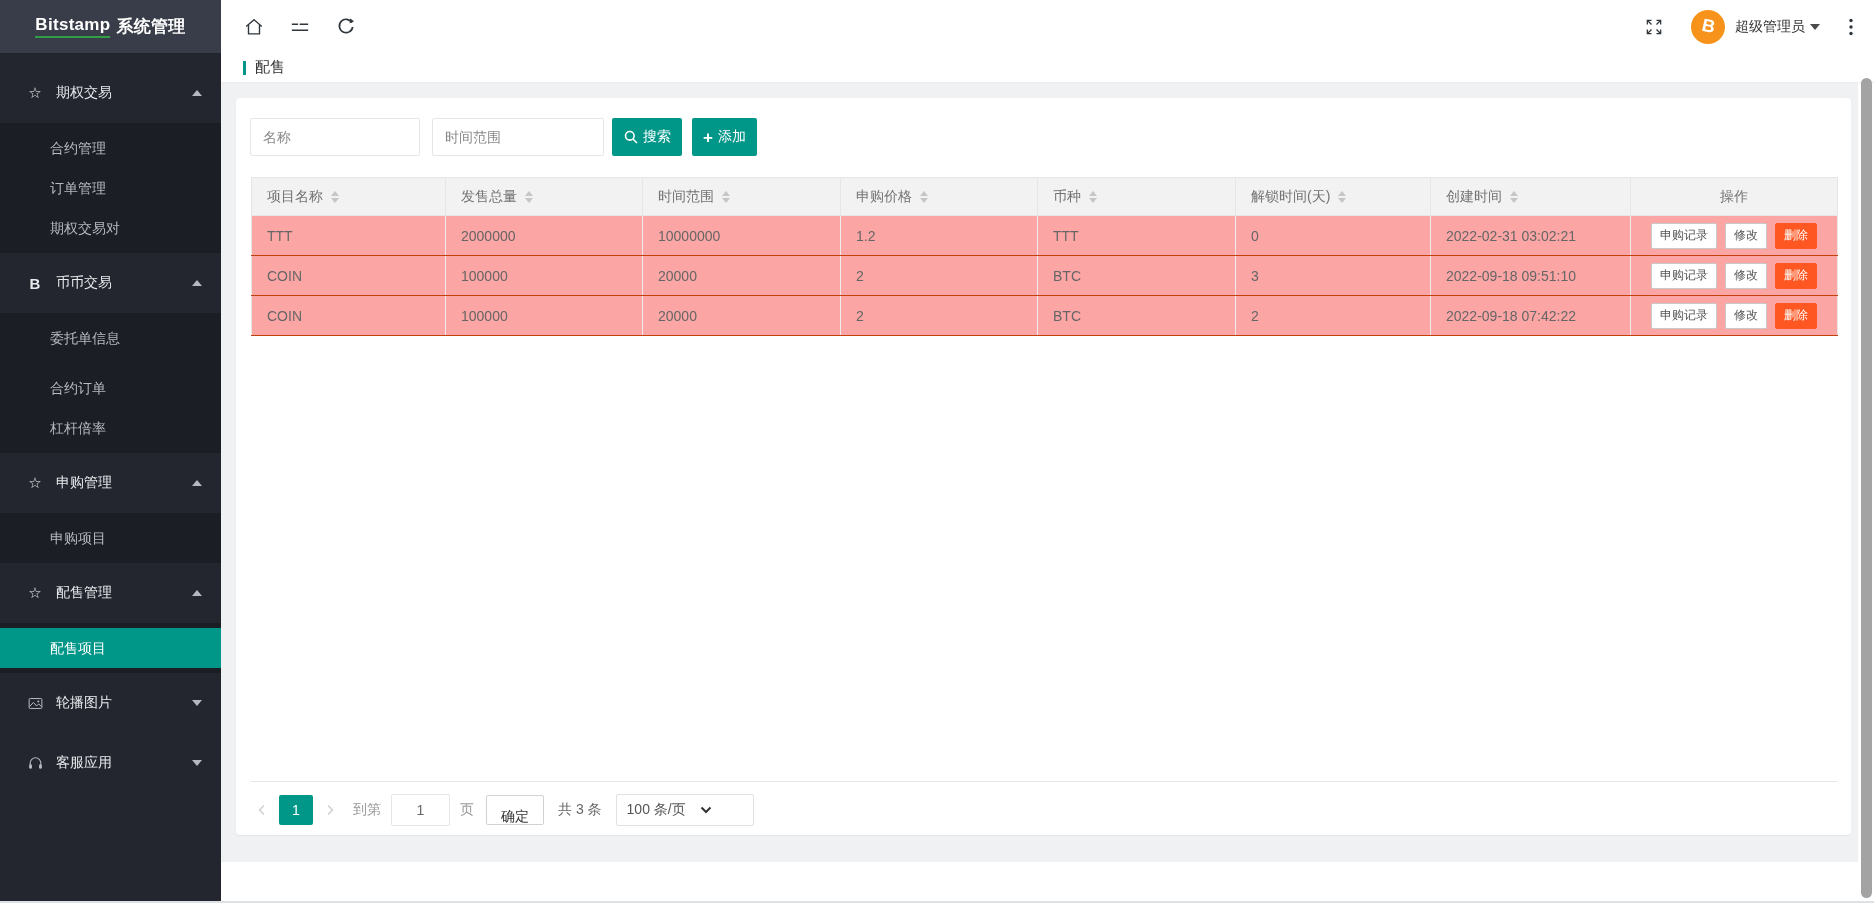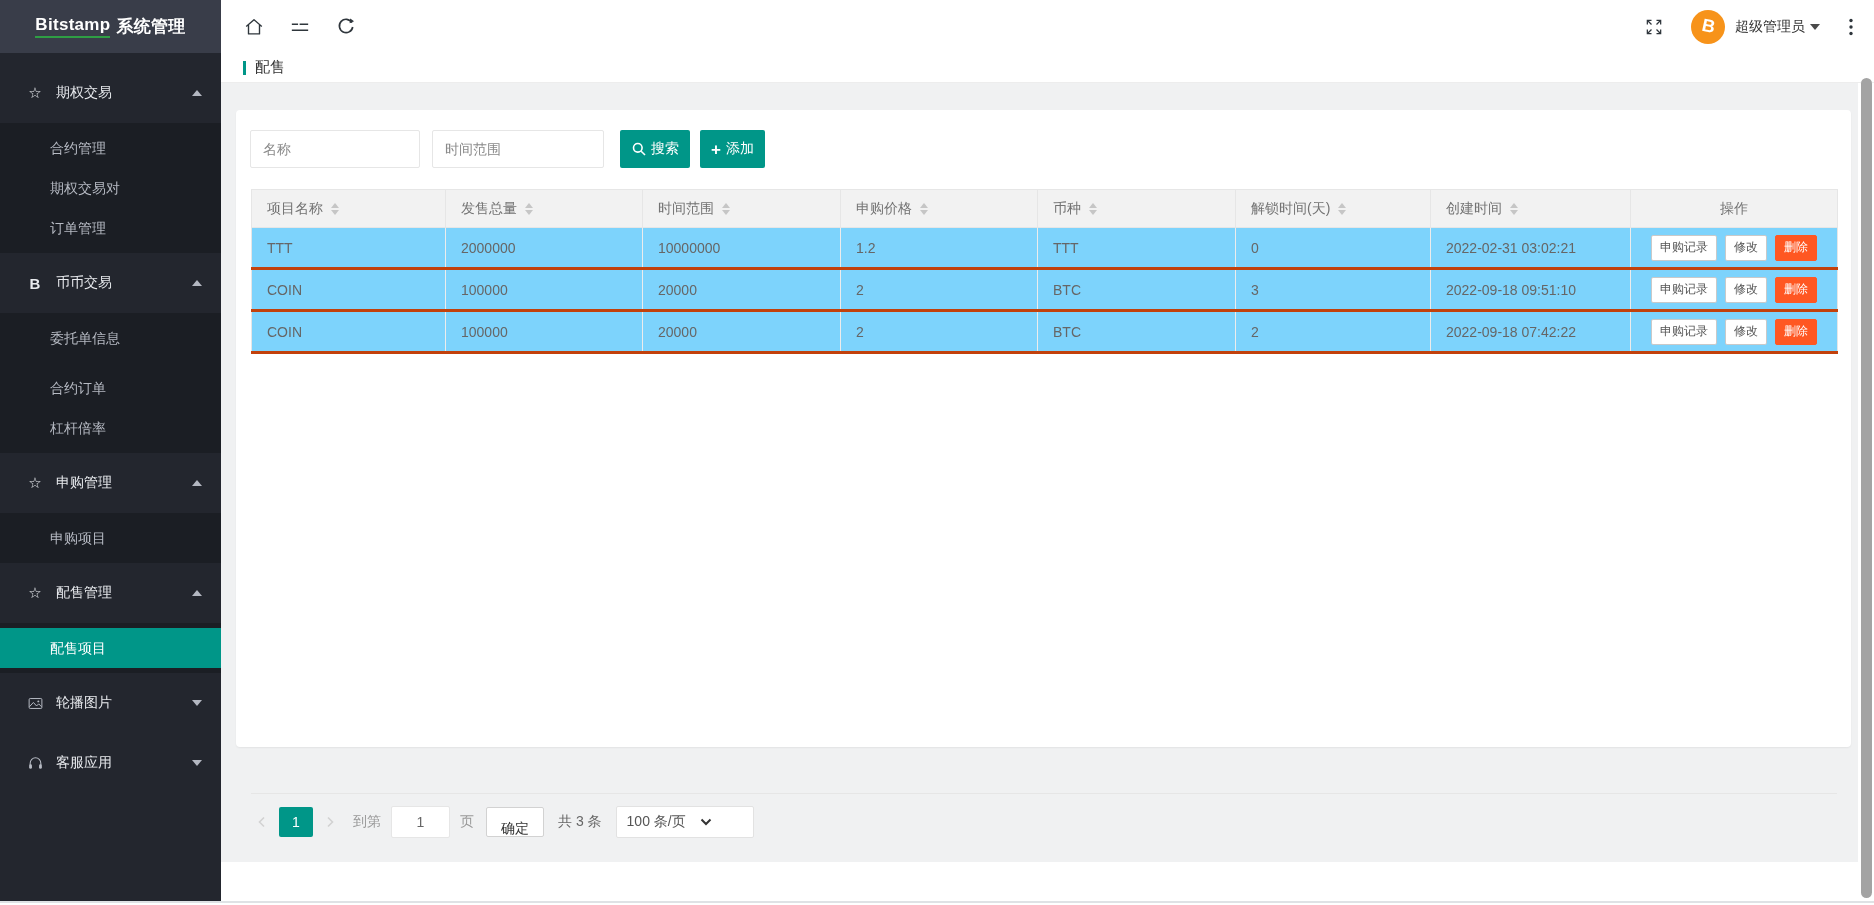--- a/index.html
+++ b/index.html
@@ -36,42 +36,42 @@
   .user-name{margin-left:10px;font-size:14px;color:#333;cursor:pointer;display:flex;align-items:center;}
   .caret-down{width:0;height:0;border-left:5px solid transparent;border-right:5px solid transparent;border-top:6px solid #4a4a4a;margin-left:5px;}
   .dots{margin-left:24px;cursor:pointer;display:flex;align-items:center;}
   
   .crumb{position:absolute;left:221px;top:53px;right:0;height:29px;background:#fff;border-bottom:1px solid #ededed;
     display:flex;align-items:center;}
   .crumb-bar{width:3px;height:14px;background:#009688;margin-left:22px;margin-right:9px;}
   .crumb-title{font-size:15px;color:#333;}
   
   .content-bg{position:absolute;left:221px;top:83px;width:1637px;height:779px;background:#f0f1f2;}
-  .card{position:absolute;left:236px;top:110px;width:1615px;height:637px;background:#fff;border-radius:4px;
+  .card{position:absolute;left:236px;top:98px;width:1615px;height:737px;background:#fff;border-radius:4px;
     box-shadow:0 1px 2px rgba(0,0,0,.06);}
   
   .toolbar{position:absolute;left:14px;top:20px;display:flex;align-items:center;}
   .tb-input{width:146px;height:36px;border:1px solid #e6e6e6;border-radius:2px;padding:0 10px 0 12px;font-size:14px;color:#666;
     outline:none;font-family:inherit;}
   .tb-input::placeholder{color:#8a8a8a;}
   .tb-input + .tb-input{margin-left:12px;width:148px;}
   .btn{height:38px;border:none;border-radius:2px;background:#009688;color:#fff;font-size:14px;display:flex;
     align-items:center;justify-content:center;cursor:pointer;font-family:inherit;padding:0 11px;}
-  .btn-search{margin-left:16px;}
+  .btn-search{margin-left:8px;}
   .btn-add{margin-left:10px;}
   .btn .bicon{margin-right:4px;display:flex;align-items:center;}
   .plus-glyph{font-size:17px;font-weight:bold;margin-right:5px;line-height:1;}
   
   .grid{position:absolute;left:15px;top:79px;width:1586px;border:1px solid #e6e6e6;border-collapse:collapse;table-layout:fixed;}
   .grid th{background:#f2f2f2;height:37px;font-weight:normal;font-size:14px;color:#737373;text-align:left;
     padding:0 0 0 15px;border-right:1px solid #e6e6e6;border-bottom:1px solid #e6e6e6;}
   .grid th .th-inner{display:flex;align-items:center;}
   .grid th.center .th-inner{justify-content:center;padding-right:15px;}
   .grid td{height:39px;font-size:14px;color:#666;padding:0 0 0 15px;border-right:1px solid #ececec;
-    border-bottom:3px solid #c2410c;background:#7dd3fc;white-space:nowrap;overflow:hidden;}
+    border-bottom:1px solid #c2410c;background:#fca5a5;white-space:nowrap;overflow:hidden;}
   .grid th:last-child,.grid td:last-child{border-right:none;}
   .sort{display:inline-flex;flex-direction:column;margin-left:8px;row-gap:2px;}
   .sort i{display:block;width:0;height:0;border-left:4px solid transparent;border-right:4px solid transparent;}
   .sort .asc{border-bottom:5px solid #c6c6c6;}
   .sort .desc{border-top:5px solid #c6c6c6;}
   .td-actions{padding:0 !important;}
   .actions-wrap{display:flex;align-items:center;justify-content:center;gap:8px;}
   .abtn{height:26px;padding:0 8px;border-radius:2px;font-size:12px;cursor:pointer;font-family:inherit;}
   .abtn.outline{border:1px solid #c9c9c9;background:#fff;color:#555;}
   .abtn.danger{border:1px solid #FF5722;background:#FF5722;color:#fff;}
@@ -107,22 +107,22 @@
   <div class="menu">
       <div class="menu-parent">
         <span class="p-icon">
           <span style="font-size:15px;color:#e8eaee;">☆</span>
         </span>
         <span>期权交易</span>
         <span class="arrow up"></span>
       </div>
       <div class="menu-children">
         <div class="menu-child">合约管理</div>
+        <div class="menu-child">订单管理</div>
         <div class="menu-child">期权交易对</div>
-        <div class="menu-child">订单管理</div>
       </div>
       <div class="menu-parent">
         <span class="p-icon">
           <span class="b-glyph">B</span>
         </span>
         <span>币币交易</span>
         <span class="arrow up"></span>
       </div>
       <div class="menu-children">
         <div class="menu-child">委托单信息</div>

